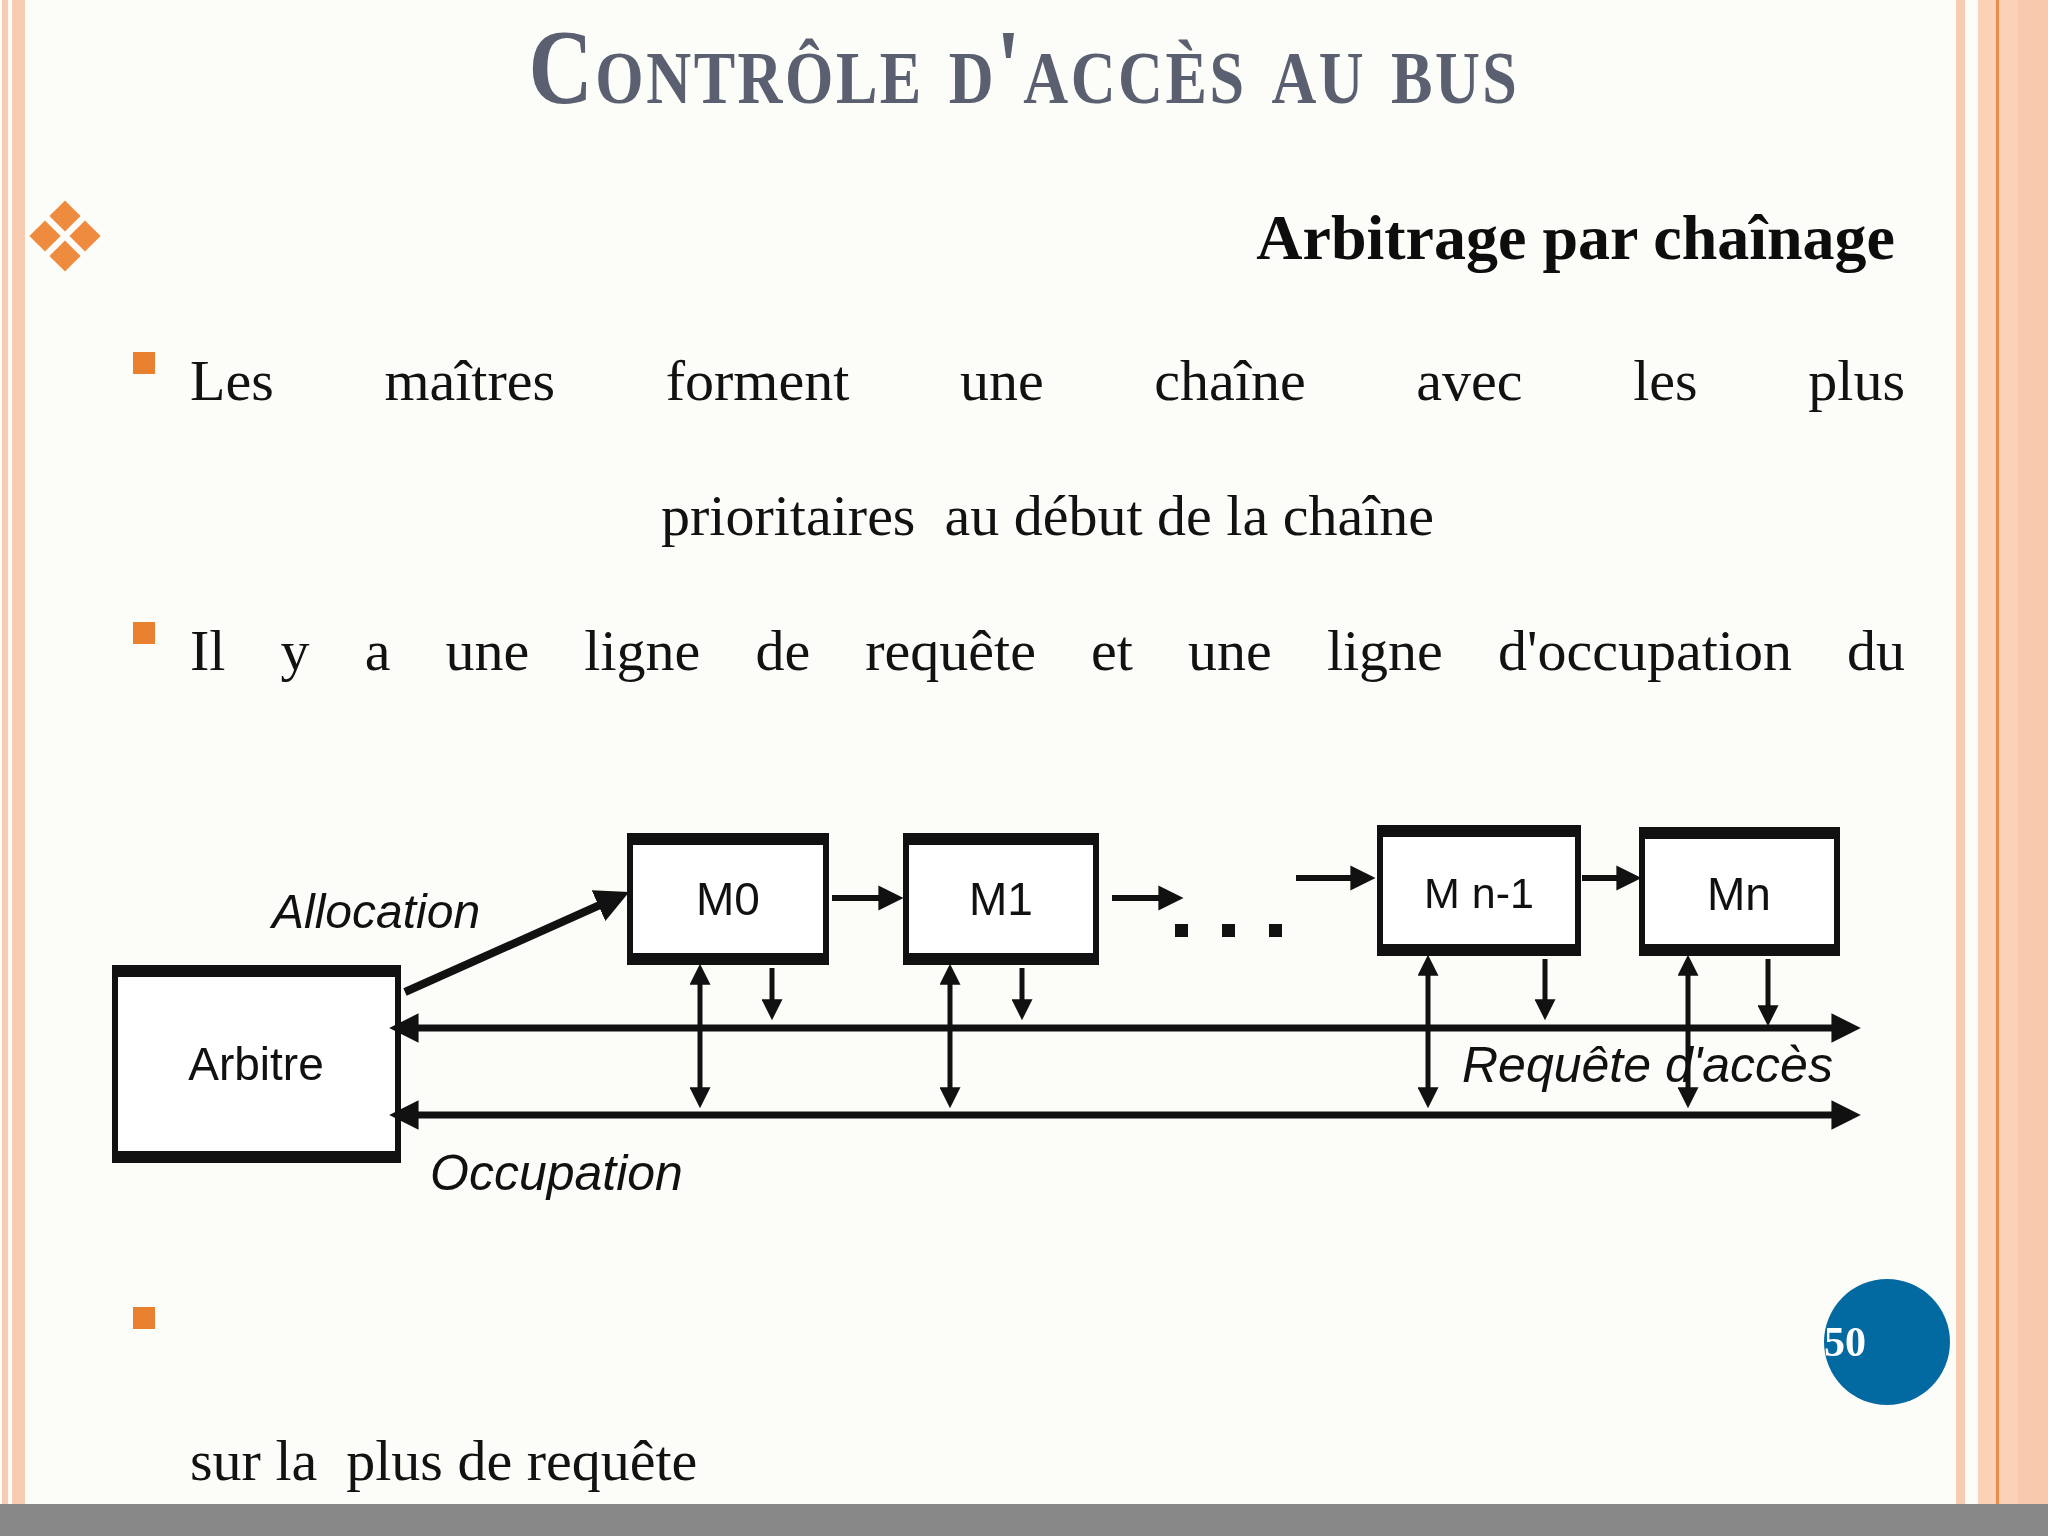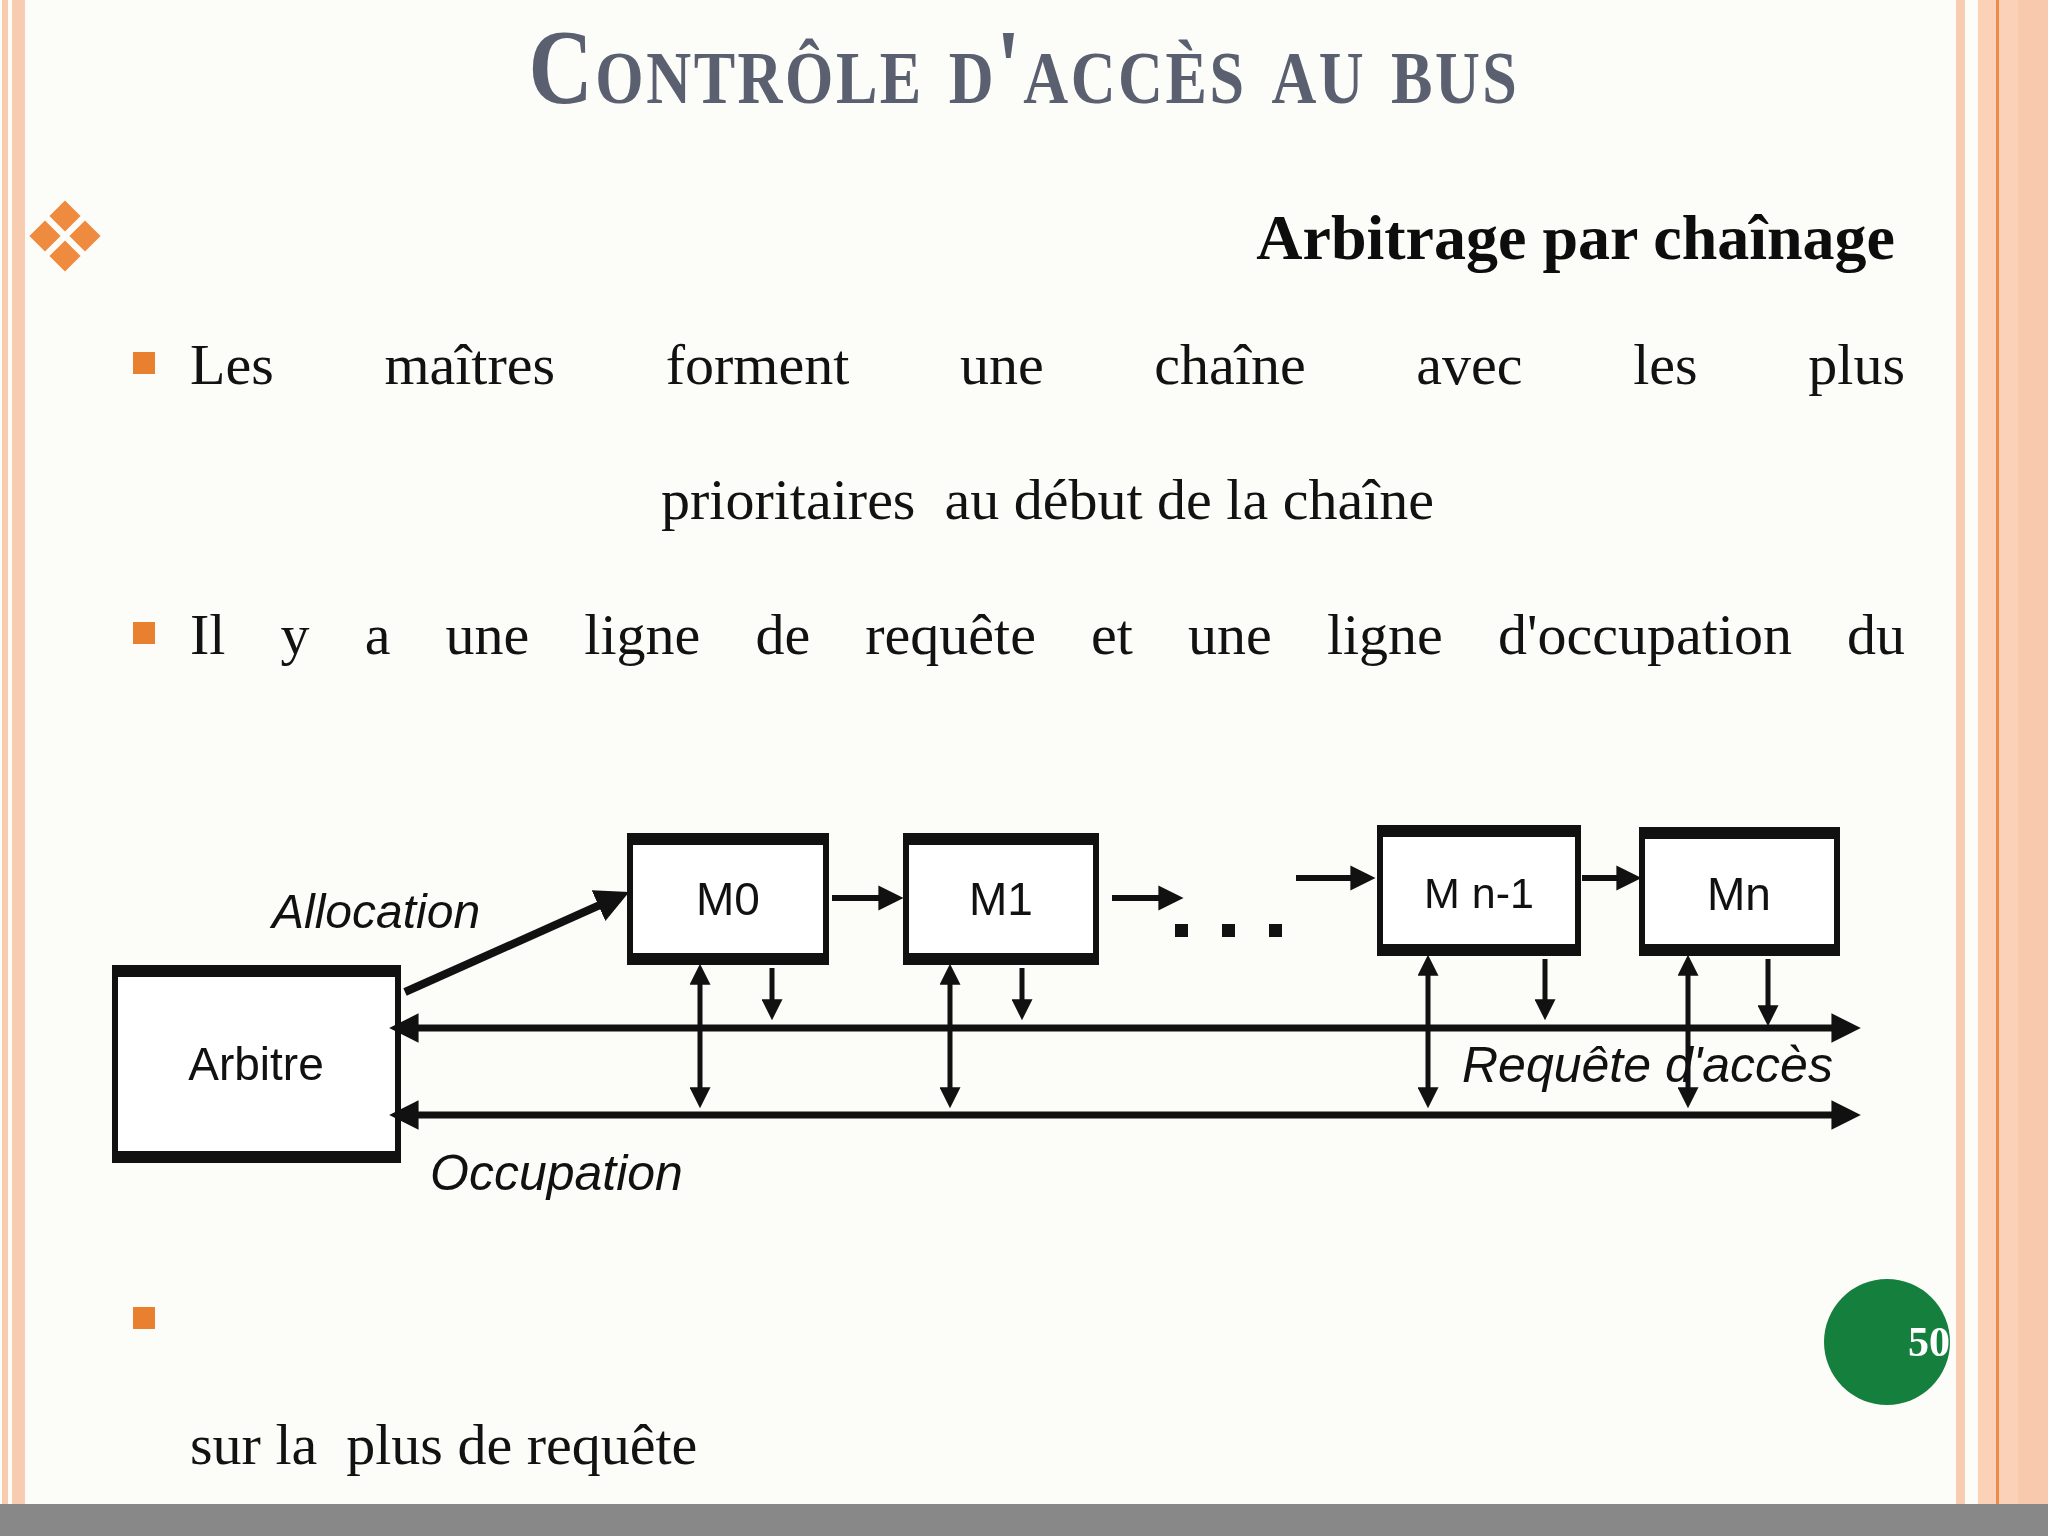--- a/index.html
+++ b/index.html
@@ -28,38 +28,38 @@
   .dd{position:absolute;width:22px;height:22px;background:#ef8b3e;transform:rotate(45deg);}
   .dd.t{left:21px;top:1px;} .dd.l{left:1px;top:21px;}
   .dd.r{left:41px;top:21px;} .dd.b{left:21px;top:41px;}
   .heading{
     position:absolute;left:95px;top:200px;width:1800px;
     font-size:64px;font-weight:700;color:#0d0d0d;line-height:76px;z-index:1;text-align:right;
   }
   
   .bline{
     position:absolute;left:190px;width:1715px;
-    font-size:58px;line-height:70px;color:#121212;z-index:1;
+    font-size:58px;line-height:70px;color:#121212;z-index:1;margin-top:16px;
   }
   .just{text-align:justify;text-align-last:justify;}
   .pre{white-space:pre-wrap;}
   .sq{position:absolute;left:133px;width:22px;height:22px;background:#e8802f;z-index:1;}
   .sq1{top:352px;} .sq2{top:622px;} .sq3{top:1307px;}
   .t1{top:330px;} .t2{top:465px;text-align:center;} .t3{top:600px;} .t4{top:720px;}
   .t5{top:1285px;} .t6{top:1410px;}
   
   .diagram{position:absolute;left:90px;top:800px;z-index:1;}
   .diagram text{fill:#111;font-family:"Liberation Sans",sans-serif;}
   .boxlab{font-size:46px;text-anchor:middle;}
   .itlab{font-style:italic;font-size:50px;}
   
   .pagenum{
     position:absolute;left:1824px;top:1279px;width:126px;height:126px;
-    border-radius:50%;background:#15803d;z-index:0;
-    display:flex;align-items:center;justify-content:flex-end;
+    border-radius:50%;background:#0369a1;z-index:0;
+    display:flex;align-items:center;justify-content:flex-start;
     color:#ffffff;font-weight:700;font-size:42px;
   }
 </style>
 </head>
 <body>
 
 <div class="slide">
 
   <div class="stripe s-l1"></div>
   <div class="stripe s-l2"></div>

